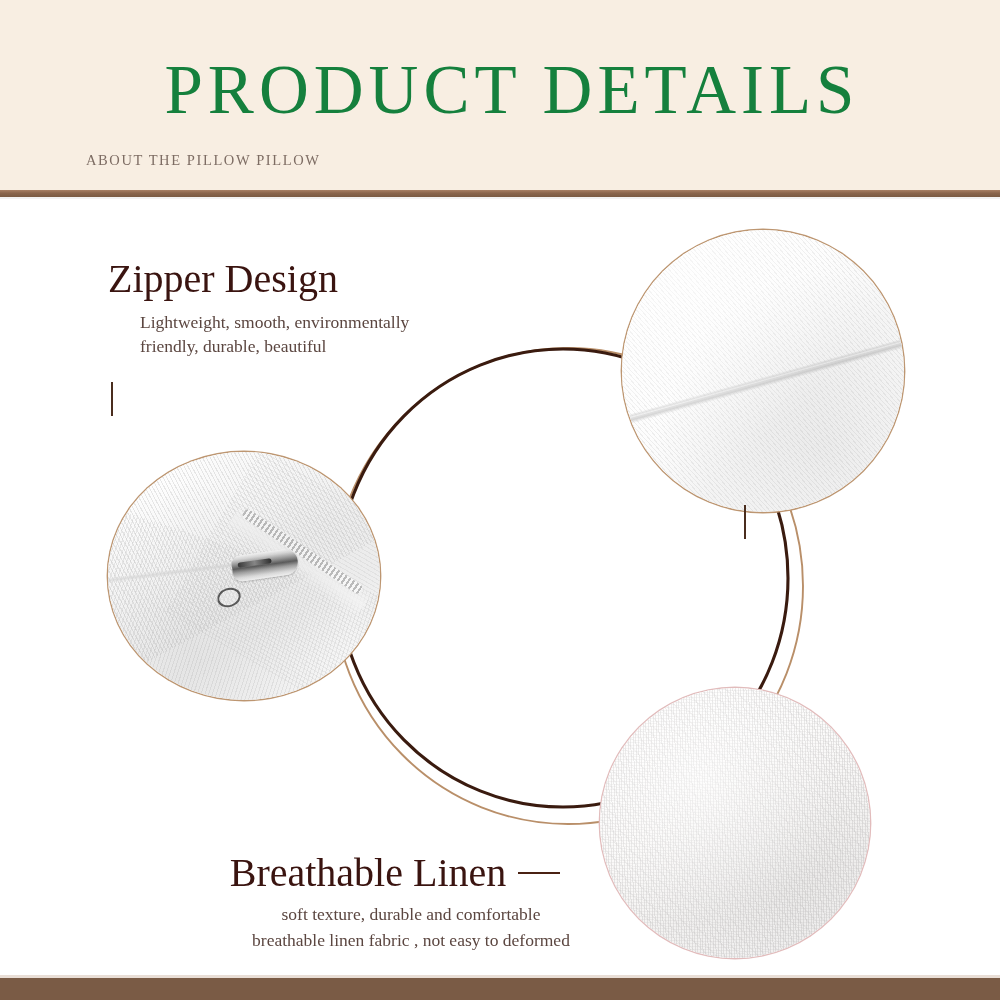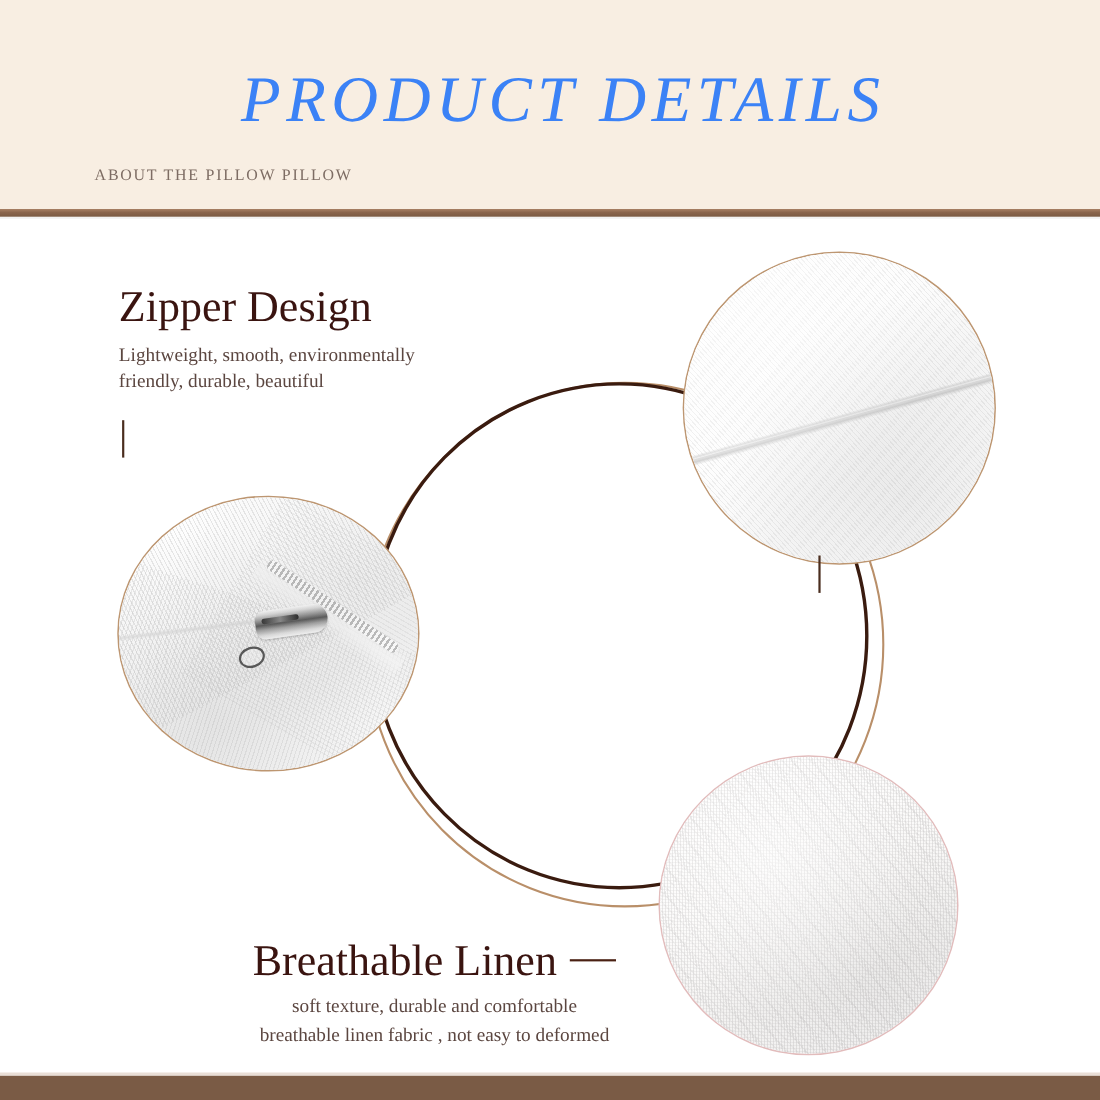--- a/index.html
+++ b/index.html
@@ -20,28 +20,27 @@
   .header-rule{
     position:absolute;left:0;top:190px;width:1000px;height:7px;
     background:linear-gradient(to bottom,#a88064 0%,#8a654c 45%,#7a5a42 100%);
   }
   .header-rule-shadow{
     position:absolute;left:0;top:197px;width:1000px;height:2px;
     background:rgba(0,0,0,0.05);
   }
   .page-title{
     position:absolute;left:82px;top:48px;width:860px;
-    font-size:59px;line-height:84px;
+    font-size:69px;line-height:84px;
     letter-spacing:5px;
-    color:#3b82f6;
+    color:#15803d;
     font-family:"Liberation Serif", serif;
     font-weight:400;
     text-align:center;
     white-space:nowrap;
-    font-style:italic;
   }
   .page-subtitle{
     position:absolute;left:86px;top:152px;
     font-size:14.5px;letter-spacing:1.6px;
     color:#7d6c63;
     font-family:"Liberation Serif", serif;
   }
 
   
   .footer-bar{
@@ -220,20 +219,21 @@
   .h-feature{
     color:#3a1410;
     font-size:40px;line-height:34px;
     font-family:"Liberation Serif", serif;
     white-space:nowrap;
   }
   .p-feature{
     color:#5b4640;
     font-size:17.5px;line-height:24px;
     font-family:"Liberation Serif", serif;
+    margin-left:32px;
   }
   #blk-zipper{left:108px;top:262px;}
   #blk-zipper .p-feature{margin-top:14px;}
   #blk-stitch{left:480px;top:542px;}
   #blk-stitch .p-feature{margin-top:11px;}
   #blk-linen{left:200px;top:856px;text-align:center;width:390px;}
   #blk-linen .h-feature{text-align:center;}
   #blk-linen .p-feature{margin-top:11px;text-align:center;line-height:26px;}
 
   .tick{

